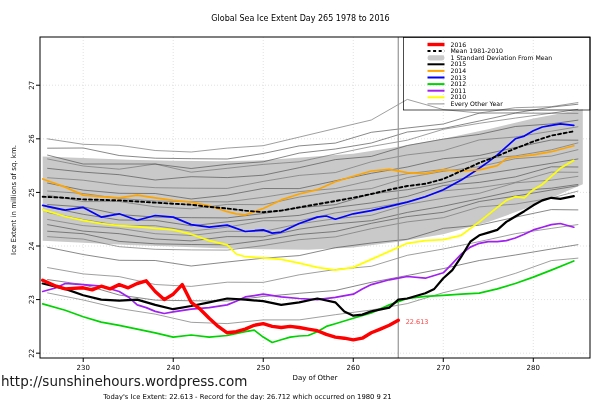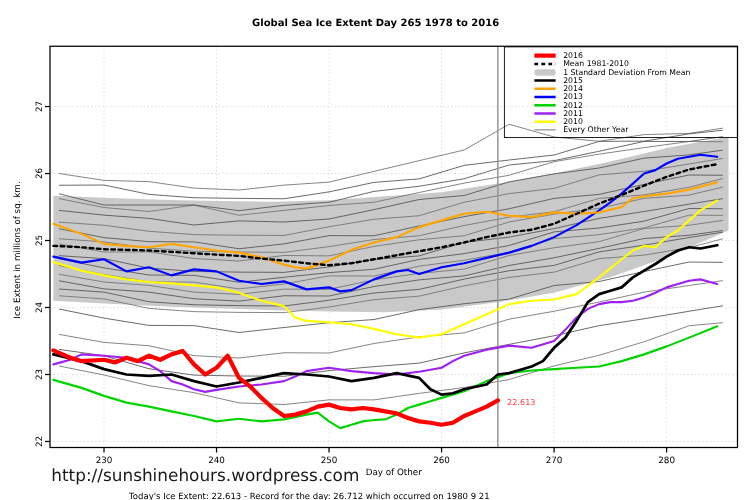--- a/index.html
+++ b/index.html
@@ -1,26 +1,26 @@
 <!DOCTYPE html>
 <html><head>
 <meta charset="utf-8">
 <style>
   html,body{margin:0;padding:0;background:#ffffff;}
   .fig{position:relative;width:601px;height:400px;background:#fff;overflow:hidden;
        font-family:"DejaVu Sans","Liberation Sans",sans-serif;}
   .title{position:absolute;top:14px;left:0;width:601px;text-align:center;
-         font-size:8px;font-weight:bold;color:#000;}
+         font-size:8px;font-weight:normal;color:#000;}
   .ylabel{position:absolute;top:200px;left:14px;transform:translate(-50%,-50%) rotate(-90deg);
           white-space:nowrap;font-size:7px;color:#000;}
   .xlabel{position:absolute;top:374px;left:40px;width:550px;text-align:center;
           font-size:7px;color:#000;}
   .caption{position:absolute;top:393px;left:0;width:495px;text-align:center;
            font-size:6.8px;color:#000;}
-  .url{position:absolute;top:373px;left:1px;font-size:13.5px;color:#1a1a1a;margin-left:40px;}
+  .url{position:absolute;top:373px;left:1px;font-size:13.5px;color:#1a1a1a;}
   svg{position:absolute;top:0;left:0;}
 </style>
 </head>
 <body>
 
 <div class="fig">
   <svg id="plot" width="601" height="400" viewBox="0 0 601 400">
       <g>
         <line x1="83.20785597381351" y1="37" x2="83.20785597381351" y2="358" stroke="#D9D9D9" stroke-width="0.8" stroke-dasharray="1,2"></line>
         <line x1="173.22422258592476" y1="37" x2="173.22422258592476" y2="358" stroke="#D9D9D9" stroke-width="0.8" stroke-dasharray="1,2"></line>

